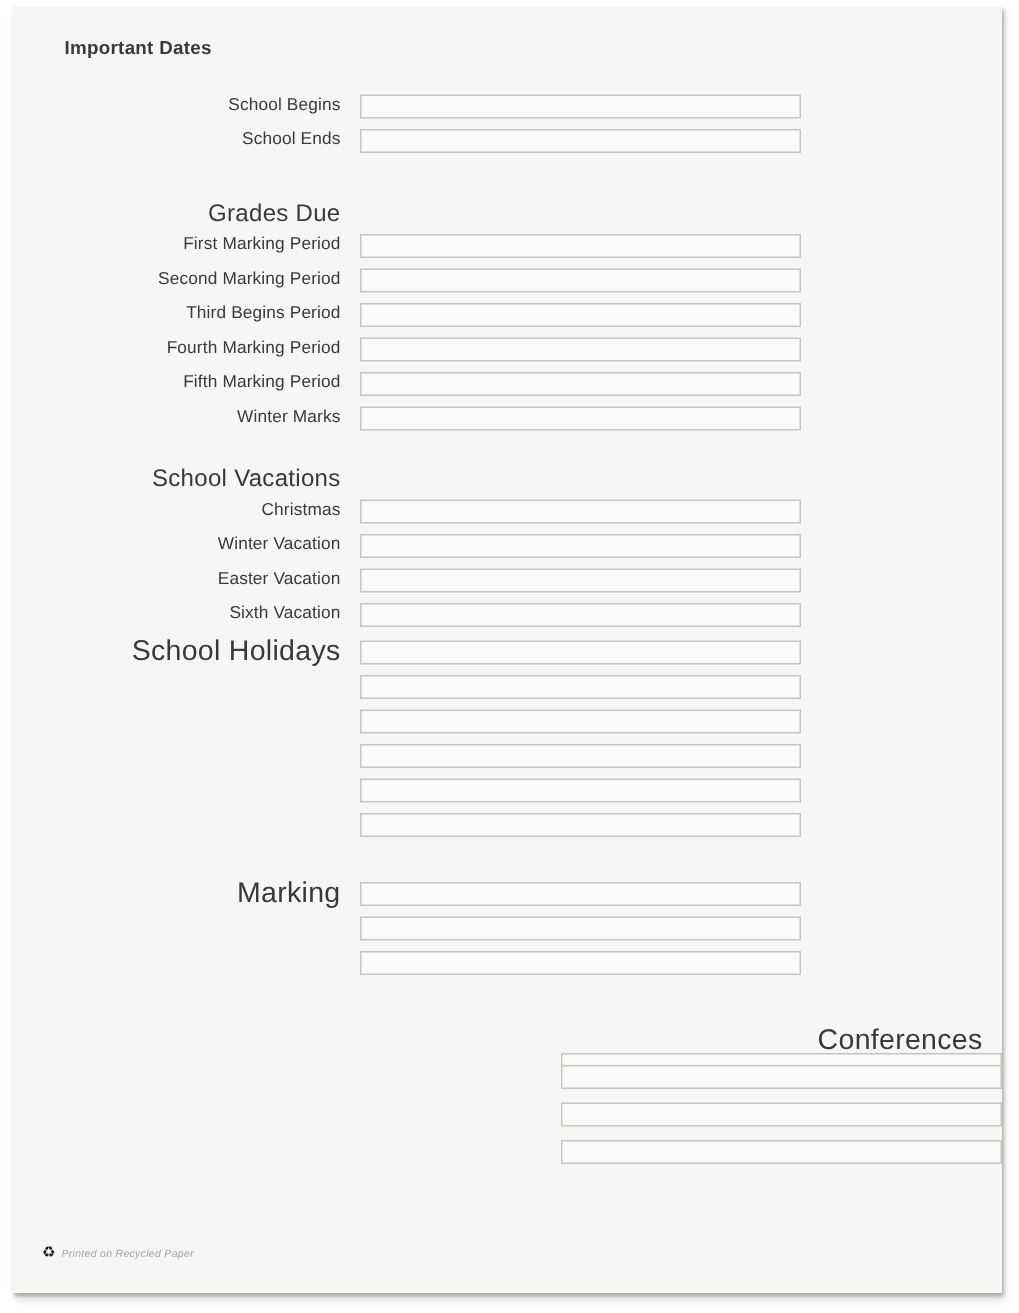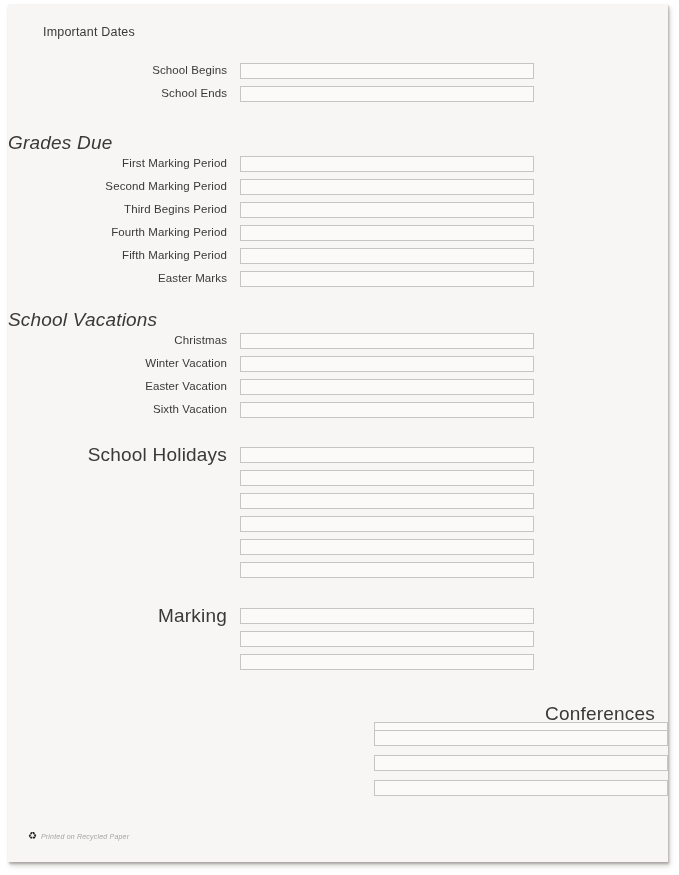--- a/index.html
+++ b/index.html
@@ -16,37 +16,37 @@
     width: 660px; height: 858px;
     background: #f7f6f4;
     box-shadow: 1px 2px 2px rgba(110,105,100,0.45), 2px 4px 5px rgba(130,125,120,0.30);
   }
   .page-title {
     position: absolute;
     left: 35px; top: 21px;
     font-size: 12.5px;
     color: #3a3938;
     letter-spacing: 0.2px;
+    font-weight: bold;
   }
   .form-content {
     position: absolute;
     left: 0; top: 58px;
     width: 660px;
   }
   .section { width: 100%; }
   .section .heading-above {
-    text-align: left;
+    text-align: right;
     width: 232px;
     padding-right: 13px;
-    font-size: 19px;
+    font-size: 16px;
     color: #3a3938;
     line-height: 21px;
     margin-bottom: 2px;
     letter-spacing: 0.2px;
-    font-style: italic;
   }
   .row {
     display: flex;
     align-items: flex-end;
     margin-bottom: 6px;
     height: 17px;
   }
   .label-cell {
     width: 232px;
     padding-right: 13px;
@@ -72,21 +72,21 @@
     border-radius: 0;
     font-family: "Liberation Sans", sans-serif;
     font-size: 11px;
     color: #3a3938;
     padding: 0 4px;
     outline: none;
   }
   
   .section:nth-child(2) { margin-top: 30px; }
   .section:nth-child(3) { margin-top: 22px; }
-  .section:nth-child(4) { margin-top: 28px; }
+  .section:nth-child(4) { margin-top: 8px; }
   .section:nth-child(5) { margin-top: 29px; }
   .section:nth-child(6) { margin-top: 35px; }
   .section:nth-child(6) .row { margin-bottom: 8px; flex-direction: column; }
   .footer {
     position: absolute;
     left: 20px; top: 827px;
     display: flex;
     align-items: center;
     gap: 4px;
   }
@@ -134,21 +134,21 @@
         </div>
         <div class="row">
           <div class="label-cell">Fourth Marking Period</div>
           <input type="text" class="field-box" value="" style="">
         </div>
         <div class="row">
           <div class="label-cell">Fifth Marking Period</div>
           <input type="text" class="field-box" value="" style="">
         </div>
         <div class="row">
-          <div class="label-cell">Easter Marks</div>
+          <div class="label-cell">Winter Marks</div>
           <input type="text" class="field-box" value="" style="">
         </div>
       </div>
       <div class="section">
         <div class="heading-above">School Vacations</div>
         <div class="row">
           <div class="label-cell">Christmas</div>
           <input type="text" class="field-box" value="" style="">
         </div>
         <div class="row">

